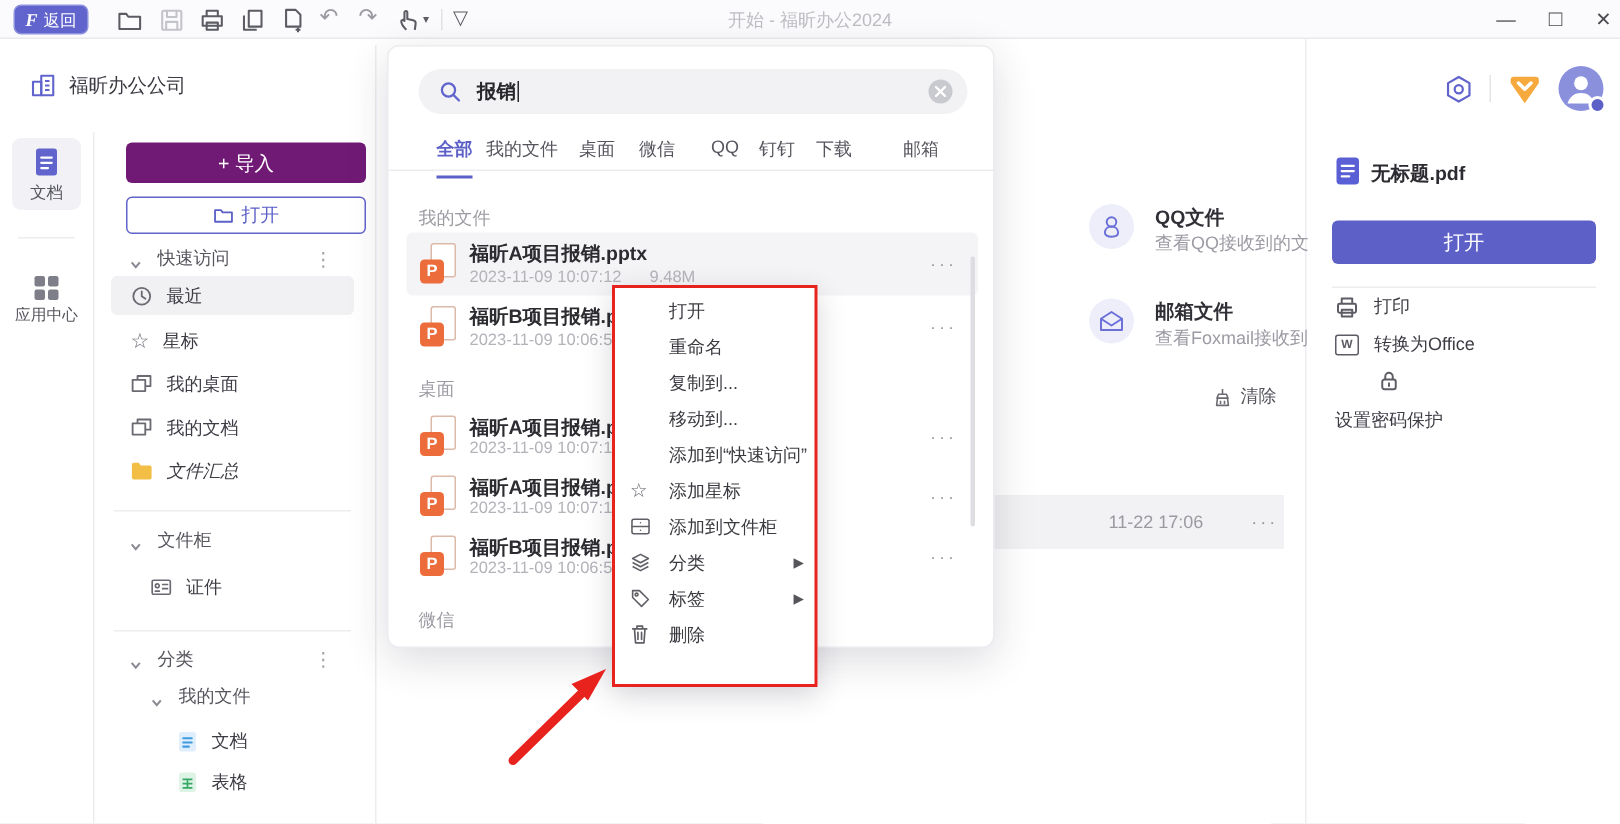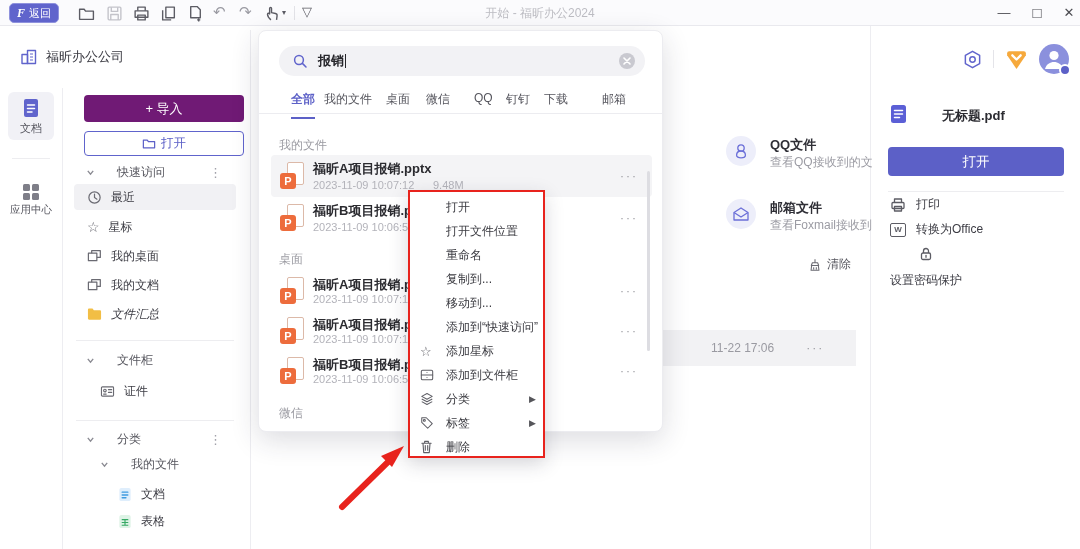--- a/index.html
+++ b/index.html
@@ -43,38 +43,38 @@
   #rail-docs { top:92px; height:48px; background:#f1f1f6; }
   #rail-apps { top:176px; height:50px; }
   .grid-ic { display:grid; grid-template-columns:7px 7px; gap:2px; width:16px; margin:2px auto 0; }
   .grid-ic span { width:7px; height:7px; background:#7e7e88; border-radius:1.5px; }
 
   
   #import-btn { left:84px; top:95px; width:160px; height:27px; background:#701a75; color:#fff; border:none;
     border-radius:4px; font-size:13px; }
   #open-btn { left:84px; top:131px; width:160px; height:25px; background:#fff; color:#5c60c7;
     border:1px solid #6064cc; border-radius:4px; font-size:12.5px; display:flex; align-items:center; justify-content:center; gap:5px; }
-  .sec-hdr { display:flex; align-items:center; gap:22px; color:#56565e; font-size:12px; }
+  .sec-hdr { display:flex; align-items:flex-end; gap:10px; color:#56565e; font-size:12px; }
   .kebab { color:#a2a2aa; font-size:13px; }
   .nav-row { left:74px; width:162px; height:26px; border-radius:4px; display:flex; align-items:center; gap:9px;
     padding-left:13px; color:#3c3c44; font-size:12px; }
   .nav-row.active { background:#f1f1f4; }
   .star-glyph { font-size:14px; color:#6a6a72; line-height:16px; }
 
   
   .card-circle { width:30px; height:30px; border-radius:50%; background:#edeefa; display:flex; align-items:center; justify-content:center; }
   .card-title { font-size:13px; font-weight:bold; color:#2f2f36; }
   .card-sub { font-size:12px; color:#9b9ba3; }
   #clear-btn { display:flex; align-items:center; gap:5px; color:#55555d; font-size:12px; }
   #hidden-row { left:663px; top:330px; width:193px; height:36px; background:#f2f2f4; display:flex; align-items:center; }
-  #hidden-row .t { margin-left:48px; color:#9a9aa1; font-size:12px; }
+  #hidden-row .t { margin-left:76px; color:#9a9aa1; font-size:12px; }
   #hidden-row .dots { margin-left:32px; color:#98989e; letter-spacing:2px; font-size:12px; }
 
   
-  #rp-name { font-size:13px; font-weight:bold; color:#2b2b31;margin-left:28px; }
+  #rp-name { font-size:13px; font-weight:bold; color:#2b2b31; }
   #rp-open { left:888px; top:147px; width:176px; height:29px; background:#5c60c7; color:#fff; border:none;
     border-radius:4px; font-size:13.5px; }
   .rp-row { left:890px; display:flex; align-items:center; gap:10px; color:#3c3c44; font-size:12px; }
   .wdoc { width:16px; height:14px; border:1.3px solid #5c5c64; border-radius:2px; font-size:8px; color:#5c5c64;
     display:flex; align-items:center; justify-content:center; font-weight:bold; }
 
   
   #dialog { left:258px; top:30px; width:405px; height:402px; background:#fff; border:1px solid #ececf0;
     border-radius:8px; box-shadow:0 8px 28px rgba(40,40,60,.16); }
   #search-pill { left:20px; top:15px; width:366px; height:30px; background:#f2f2f5; border-radius:15px;
@@ -483,23 +483,20 @@
     <div class="abs dlg-sec" style="top:374px;">微信</div>
 
     <div class="abs" id="dlg-scroll"></div>
   </div>
 
   <div class="abs" id="menu">
     <div class="m-item">
         <span>打开</span>
       </div>
     <div class="m-item">
-        <span>打开文件位置</span>
-      </div>
-    <div class="m-item">
         <span>重命名</span>
       </div>
     <div class="m-item">
         <span>复制到...</span>
       </div>
     <div class="m-item">
         <span>移动到...</span>
       </div>
     <div class="m-item">
         <span>添加到“快速访问”</span>

